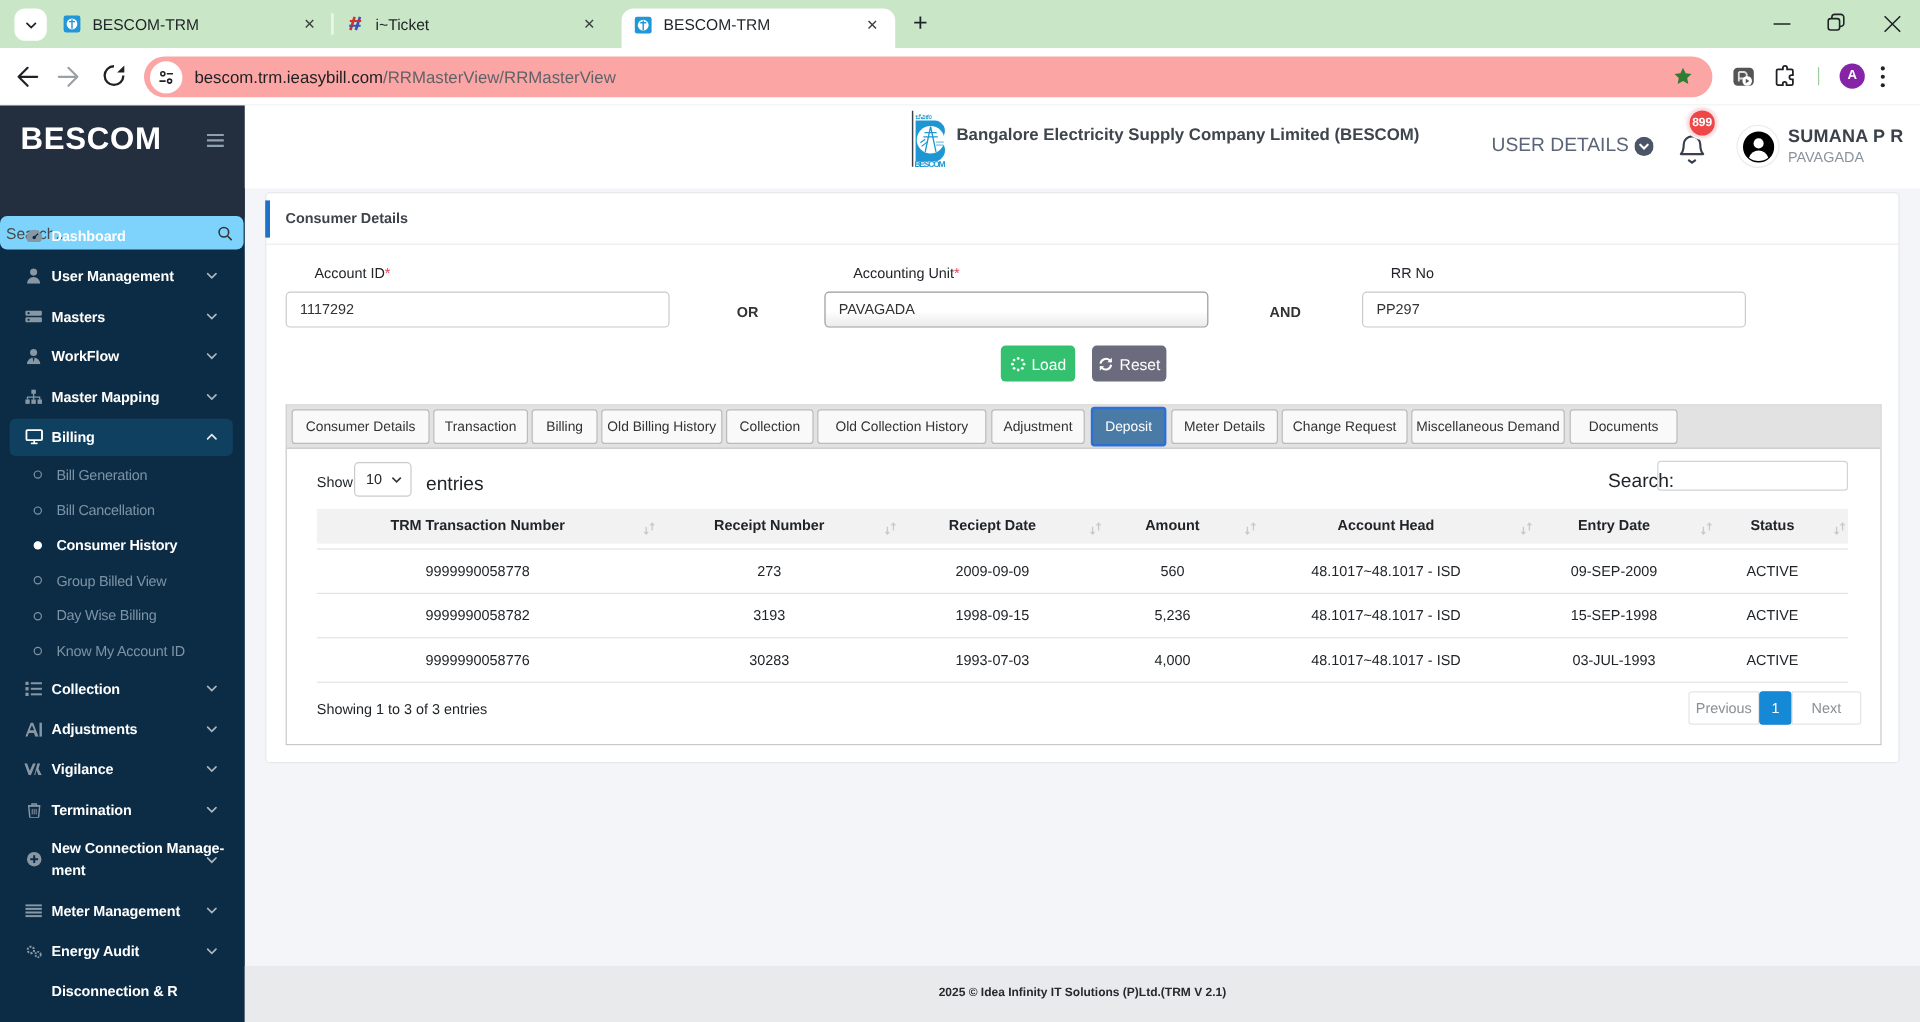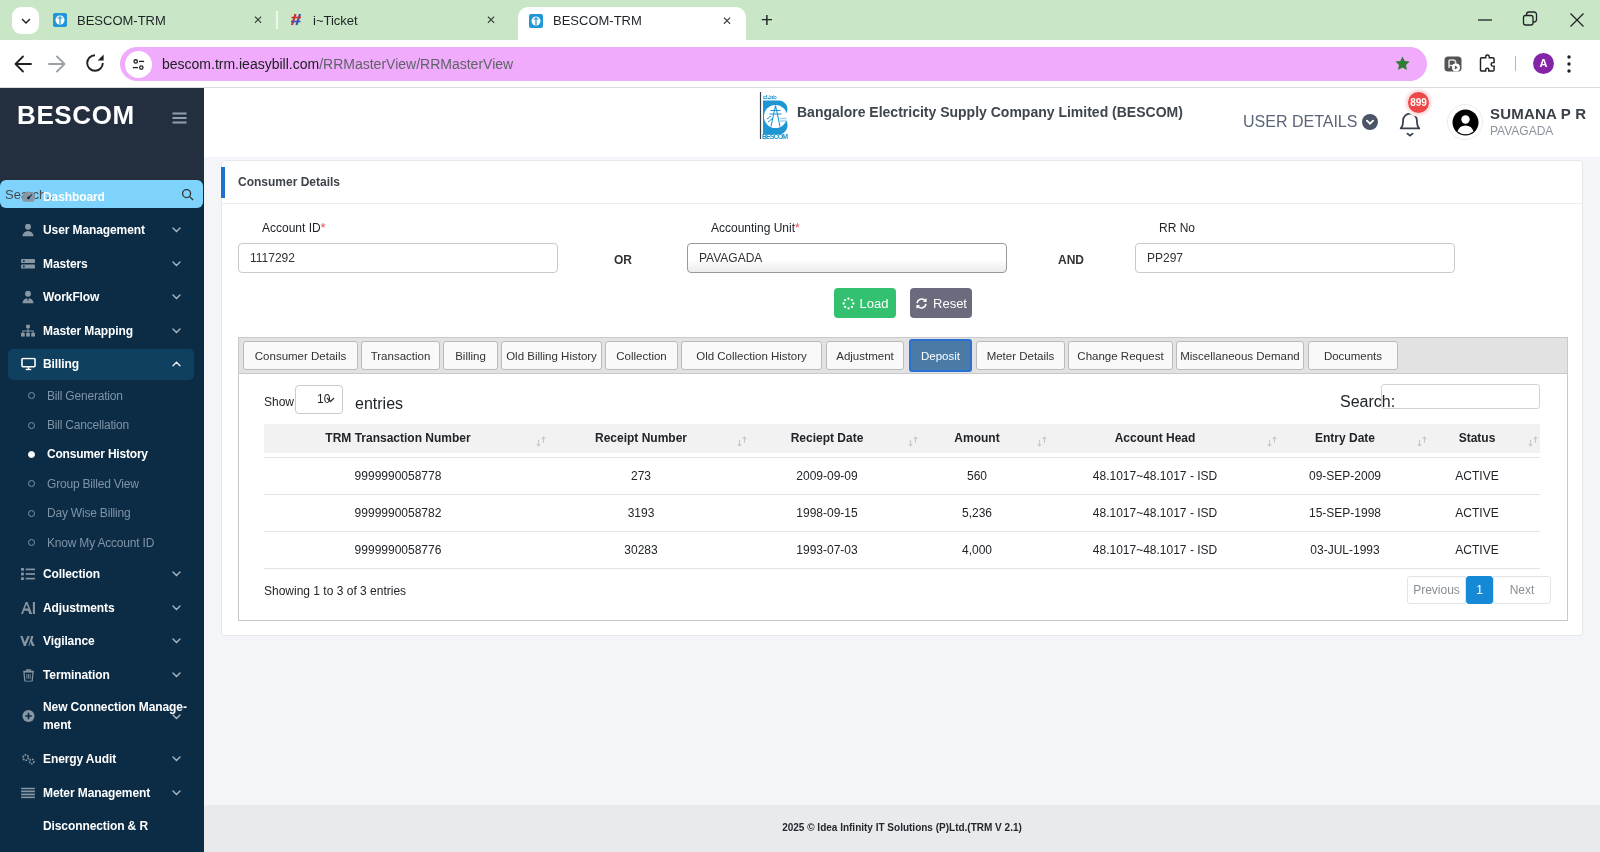--- a/index.html
+++ b/index.html
@@ -15,21 +15,21 @@
 .btab .ttl { flex:1; }
 .btab .x { color:#3c4043; font-size:12px; margin-right:4px; }
 #tab1 { left:52px; width:215px; }
 #tab2 { left:288px; width:212px; }
 #tabsep { position:absolute; left:276px; top:11px; width:1.5px; height:18px; background:#eef7ed; }
 #tab3 { left:518px; width:228px; top:7px; height:33px; background:#fff; border-radius:10px 10px 0 0; padding:0 10px 6px 10px; }
 #plustab { position:absolute; left:755px; top:8px; width:24px; height:24px; color:#1f2328; font-size:21px; font-weight:300; display:flex; align-items:center; justify-content:center; }
 #winctl { position:absolute; right:0; top:0; height:40px; display:flex; align-items:center; }
 #toolbar { position:absolute; left:0; top:40px; width:1600px; height:48px; background:#fff; border-radius:8px 8px 0 0; border-bottom:1px solid #dadce0; }
 .navic { position:absolute; }
-#urlpill { position:absolute; left:120px; top:7px; width:1307px; height:34px; background:#f0abfc; border-radius:17px; display:flex; align-items:center; }
+#urlpill { position:absolute; left:120px; top:7px; width:1307px; height:34px; background:#fca5a5; border-radius:17px; display:flex; align-items:center; }
 #tunewrap { width:27px; height:27px; margin-left:5px; background:#fff; border-radius:50%; display:flex; align-items:center; justify-content:center; }
 #urltext { font-size:14px; color:#202124; margin-left:10px; }
 #urltext span { color:#5f6368; }
 #star { position:absolute; right:16px; top:8px; }
 #rightic { position:absolute; right:0; top:0; height:48px; width:200px; }
 
 
 #page { position:absolute; left:0; top:88px; width:1600px; height:764px; background:#f4f5f8; }
 
 
@@ -85,21 +85,21 @@
 #btnload { left:612px; width:62px; background:#33c170; }
 #btnreset { left:688px; width:62px; background:#6a6b7d; }
 .btn svg { margin-right:5px; }
 
 
 #tabbox { position:absolute; left:16px; top:176px; width:1330px; height:284px; border:1px solid #c9c9c9; background:#fff; }
 #tstrip { position:absolute; left:0; top:0; width:100%; height:36px; background:#e2e2e2; border-bottom:1px solid #c9c9c9; }
 .ptab { position:absolute; top:3px; height:29px; background:#f9f9f9; border:1px solid #bbb; border-radius:3px; font-size:11.5px; color:#333; display:flex; align-items:center; justify-content:center; }
 .ptab.sel { top:1px; height:33px; background:#4a7ba6; border:2px solid #2d6fd2; color:#fff; }
 #showlb { position:absolute; left:25px; top:57px; font-size:12px; color:#212529; }
-#showsel { position:absolute; left:56px; top:47px; width:48px; height:29px; border:1px solid #c8cacc; border-radius:4px; font-size:12px; color:#212529; line-height:27px; padding-left:21px; }
+#showsel { position:absolute; left:56px; top:47px; width:48px; height:29px; border:1px solid #c8cacc; border-radius:4px; font-size:12px; color:#212529; line-height:27px; padding-left:9px; }
 #entrieslb { position:absolute; left:116px; top:57px; font-size:16px; color:#212529; }
 #searchlb { position:absolute; left:1101px; top:55px; font-size:16px; color:#212529; }
 #searchin { position:absolute; left:1142px; top:46px; width:159px; height:25px; border:1px solid #d0d4d8; border-radius:3px; }
 #dthead { position:absolute; left:25px; top:86px; width:1276px; height:29px; background:#f2f2f2; }
 .hc { position:absolute; top:0; height:29px; line-height:29px; font-size:12px; font-weight:bold; color:#212529; transform:translateX(-50%); white-space:nowrap; }
 .sorti { position:absolute; top:9px; }
 .hline { position:absolute; left:25px; width:1276px; height:1px; background:#e3e3e3; }
 .dc { position:absolute; font-size:12px; color:#212529; transform:translate(-50%,-50%); white-space:nowrap; }
 #showing { position:absolute; left:25px; top:246px; font-size:12px; color:#212529; }
 #pager { position:absolute; left:1168px; top:238px; height:28px; display:flex; }
@@ -412,44 +412,44 @@
             </span>
             <span class="lb" style="top:8px; transform:none; line-height:17.5px; white-space:normal; width:146px;">New Connection Manage-ment</span>
             <span class="ch">
               <svg width="9" height="6" viewBox="0 0 9 6">
                 <path d="M1 1 L4.5 4.5 L8 1" stroke="#aab6c0" stroke-width="1.4" fill="none" stroke-linecap="round"></path>
               </svg>
             </span>
           </div>
           <div class="mi">
             <span class="ic">
-              <svg width="15" height="12" viewBox="0 0 16 13">
-                <circle cx="5" cy="5" r="2.9" fill="none" stroke="#8897a4" stroke-width="1.9" stroke-dasharray="1.9 1.1"></circle>
-                <circle cx="11.5" cy="9.2" r="2.4" fill="none" stroke="#8897a4" stroke-width="1.7" stroke-dasharray="1.6 1"></circle>
-              </svg>
-            </span>
-            <span class="lb">Energy Audit</span>
-            <span class="ch">
-              <svg width="9" height="6" viewBox="0 0 9 6">
-                <path d="M1 1 L4.5 4.5 L8 1" stroke="#aab6c0" stroke-width="1.4" fill="none" stroke-linecap="round"></path>
-              </svg>
-            </span>
-          </div>
-          <div class="mi">
-            <span class="ic">
               <svg width="14" height="11" viewBox="0 0 15 12">
                 <g fill="#8897a4">
                   <rect x="0" y="0" width="15" height="1.9"></rect>
                   <rect x="0" y="3.3" width="15" height="1.9"></rect>
                   <rect x="0" y="6.6" width="15" height="1.9"></rect>
                   <rect x="0" y="9.9" width="15" height="1.9"></rect>
                 </g>
               </svg>
             </span>
             <span class="lb">Meter Management</span>
+            <span class="ch">
+              <svg width="9" height="6" viewBox="0 0 9 6">
+                <path d="M1 1 L4.5 4.5 L8 1" stroke="#aab6c0" stroke-width="1.4" fill="none" stroke-linecap="round"></path>
+              </svg>
+            </span>
+          </div>
+          <div class="mi">
+            <span class="ic">
+              <svg width="15" height="12" viewBox="0 0 16 13">
+                <circle cx="5" cy="5" r="2.9" fill="none" stroke="#8897a4" stroke-width="1.9" stroke-dasharray="1.9 1.1"></circle>
+                <circle cx="11.5" cy="9.2" r="2.4" fill="none" stroke="#8897a4" stroke-width="1.7" stroke-dasharray="1.6 1"></circle>
+              </svg>
+            </span>
+            <span class="lb">Energy Audit</span>
             <span class="ch">
               <svg width="9" height="6" viewBox="0 0 9 6">
                 <path d="M1 1 L4.5 4.5 L8 1" stroke="#aab6c0" stroke-width="1.4" fill="none" stroke-linecap="round"></path>
               </svg>
             </span>
           </div>
           <div class="mi">
             <span class="lb">Disconnection &amp; R</span>
           </div>
         </div>

